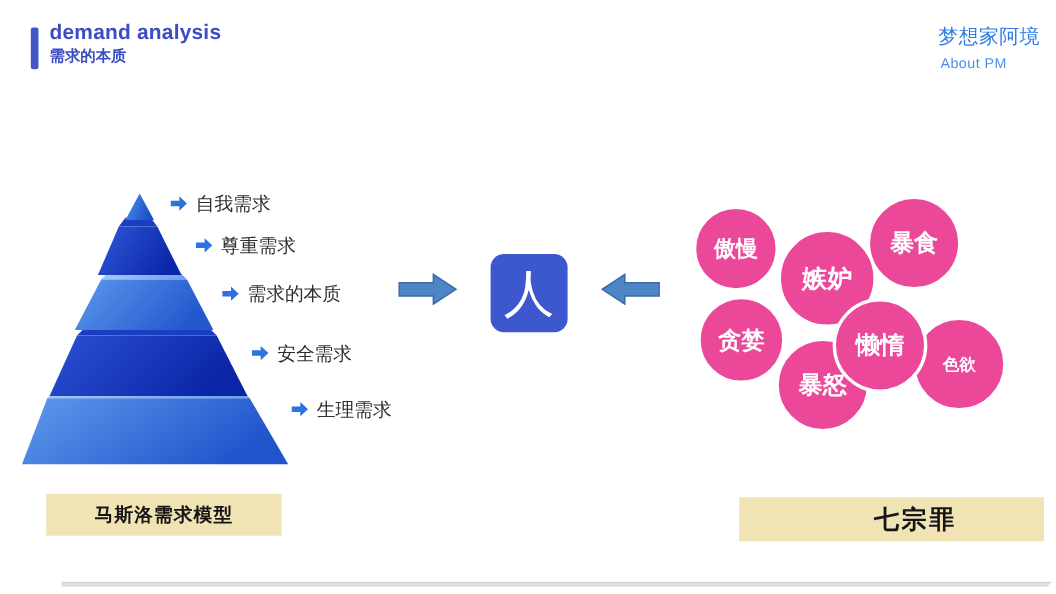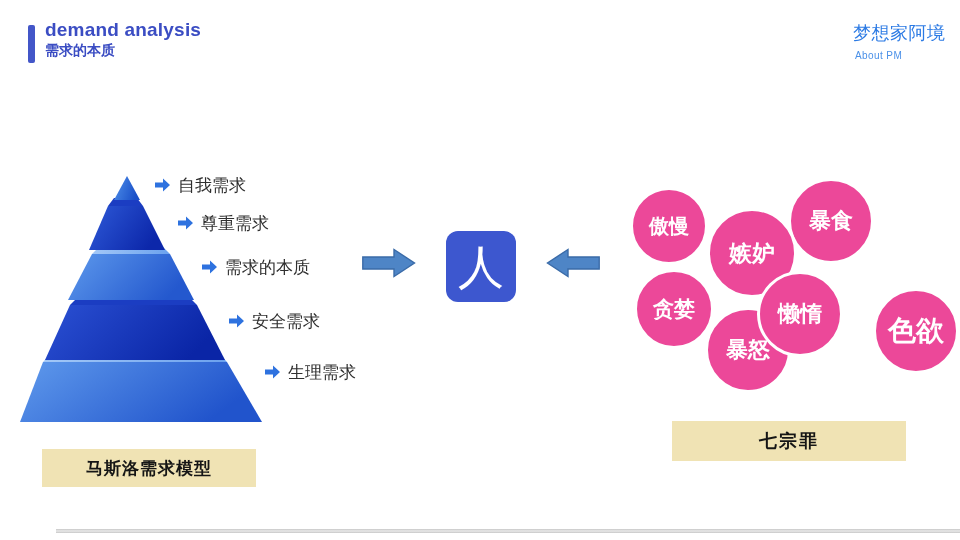--- a/index.html
+++ b/index.html
@@ -1,25 +1,26 @@
 <!DOCTYPE html>
 <html><head>
 <meta charset="utf-8">
 <style>
   html,body{margin:0;padding:0;background:#fff;}
   #slide{
     position:relative;width:960px;height:540px;background:#fff;overflow:hidden;
     font-family:"Liberation Sans","DejaVu Sans",sans-serif;
+    border-radius:25px;
   }
   
   .accent-bar{position:absolute;left:28px;top:25px;width:7px;height:38px;background:#4356c8;border-radius:2px;}
   .title-en{position:absolute;left:45px;top:19px;font-size:19px;font-weight:700;color:#3b4dc3;letter-spacing:.2px;}
   .title-zh{position:absolute;left:45px;top:42px;font-size:14px;font-weight:700;color:#3b4dc3;}
   .brand{position:absolute;left:853px;top:21px;width:95px;font-size:18px;font-weight:400;color:#2b7ae4;letter-spacing:.5px;white-space:nowrap;}
-  .brand-sub{position:absolute;left:855px;top:50px;font-size:10px;color:#4a90e8;letter-spacing:.4px;}
+  .brand-sub{position:absolute;left:855px;top:50px;font-size:13px;color:#4a90e8;letter-spacing:.4px;}
   
   .pyramid-svg{position:absolute;left:10px;top:148px;}
   .level-row{position:absolute;display:flex;align-items:center;gap:7px;height:18px;}
   .level-row .lvl-label{font-size:17px;font-weight:500;color:#2f2f2f;white-space:nowrap;}
   .row-1{left:155px;top:176px;justify-content:center;} .row-2{left:178px;top:214px;}
   .row-3{left:202px;top:258px;} .row-4{left:229px;top:312px;}
   .row-5{left:265px;top:363px;}
   
   .person-box{
     position:absolute;left:446px;top:231px;width:70px;height:71px;background:#3d57cf;
@@ -33,28 +34,28 @@
   .sin-circle{
     position:absolute;border-radius:50%;background:#ec4899;border:3px solid #fff;box-sizing:border-box;
     display:flex;align-items:center;justify-content:center;color:#fff;font-weight:700;white-space:nowrap;
   }
   .c-pride   {left:630px;top:187px;width:78px;height:78px;font-size:20px;z-index:1;}
   .c-gluttony{left:788px;top:178px;width:86px;height:86px;font-size:22px;z-index:1;}
   .c-greed   {left:634px;top:269px;width:80px;height:80px;font-size:21px;z-index:1;}
   .c-wrath   {left:705px;top:307px;width:86px;height:86px;font-size:22px;z-index:1;text-align:right;}
   .c-envy    {left:707px;top:208px;width:90px;height:90px;font-size:23px;z-index:2;}
   .c-sloth   {left:757px;top:271px;width:86px;height:86px;font-size:22px;z-index:3;}
-  .c-lust    {left:873px;top:288px;width:86px;height:86px;font-size:28px;z-index:2;align-items:center;}
+  .c-lust    {left:829px;top:288px;width:86px;height:86px;font-size:15px;z-index:2;align-items:center;}
   
   .caption{
     position:absolute;background:#f0e3b4;color:#151515;font-weight:700;
     display:flex;align-items:center;justify-content:center;
   }
   .caption-maslow{left:42px;top:449px;width:214px;height:38px;font-size:17px;letter-spacing:1px;}
-  .caption-sins{left:672px;top:421px;width:234px;height:40px;font-size:18px;letter-spacing:2px;}
+  .caption-sins{left:672px;top:452px;width:234px;height:40px;font-size:23px;letter-spacing:2px;padding-left:43px;}
   
   .bottom-line{
     position:absolute;left:56px;top:529px;width:904px;height:4px;
     background:linear-gradient(#c7c7c7,#e9e9e9 50%,#c7c7c7);
   }
 </style>
 </head>
 <body>
 
 <div id="slide">

